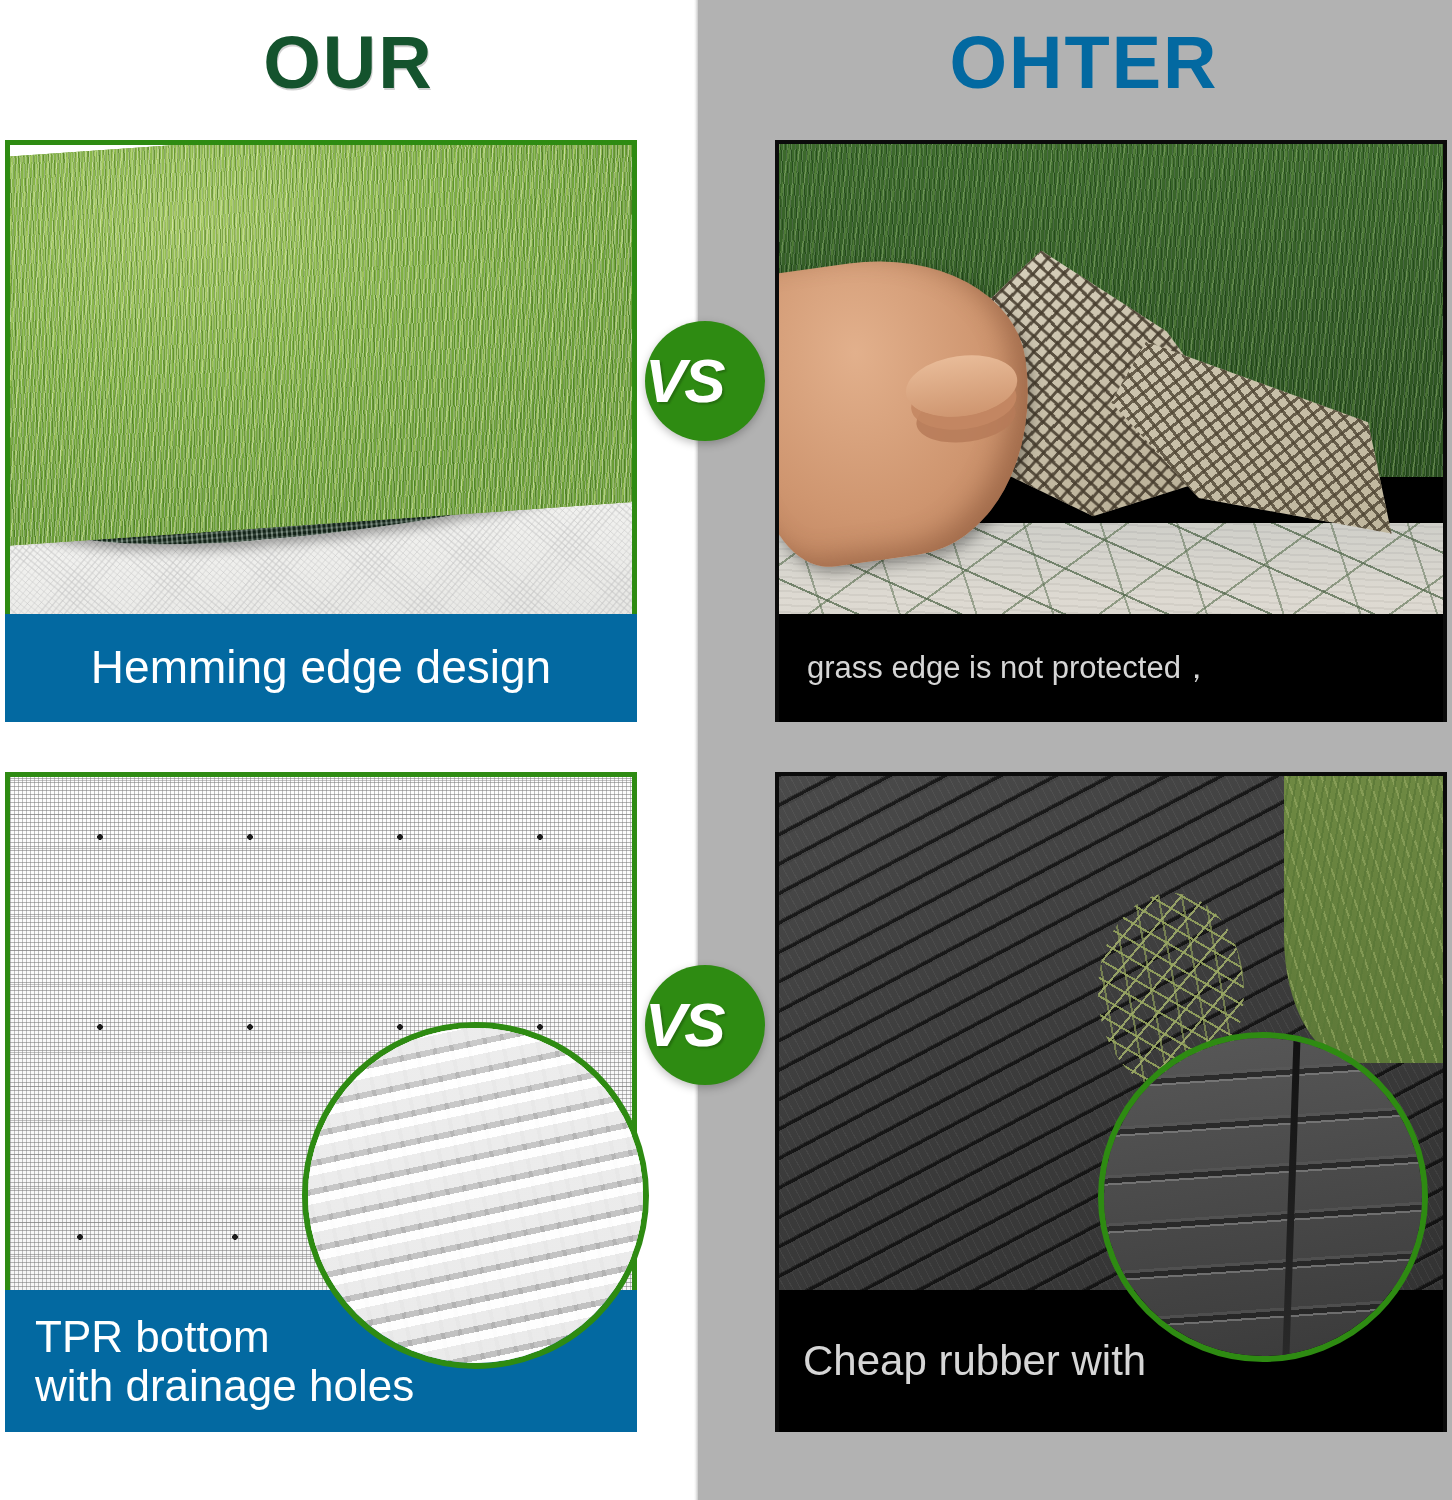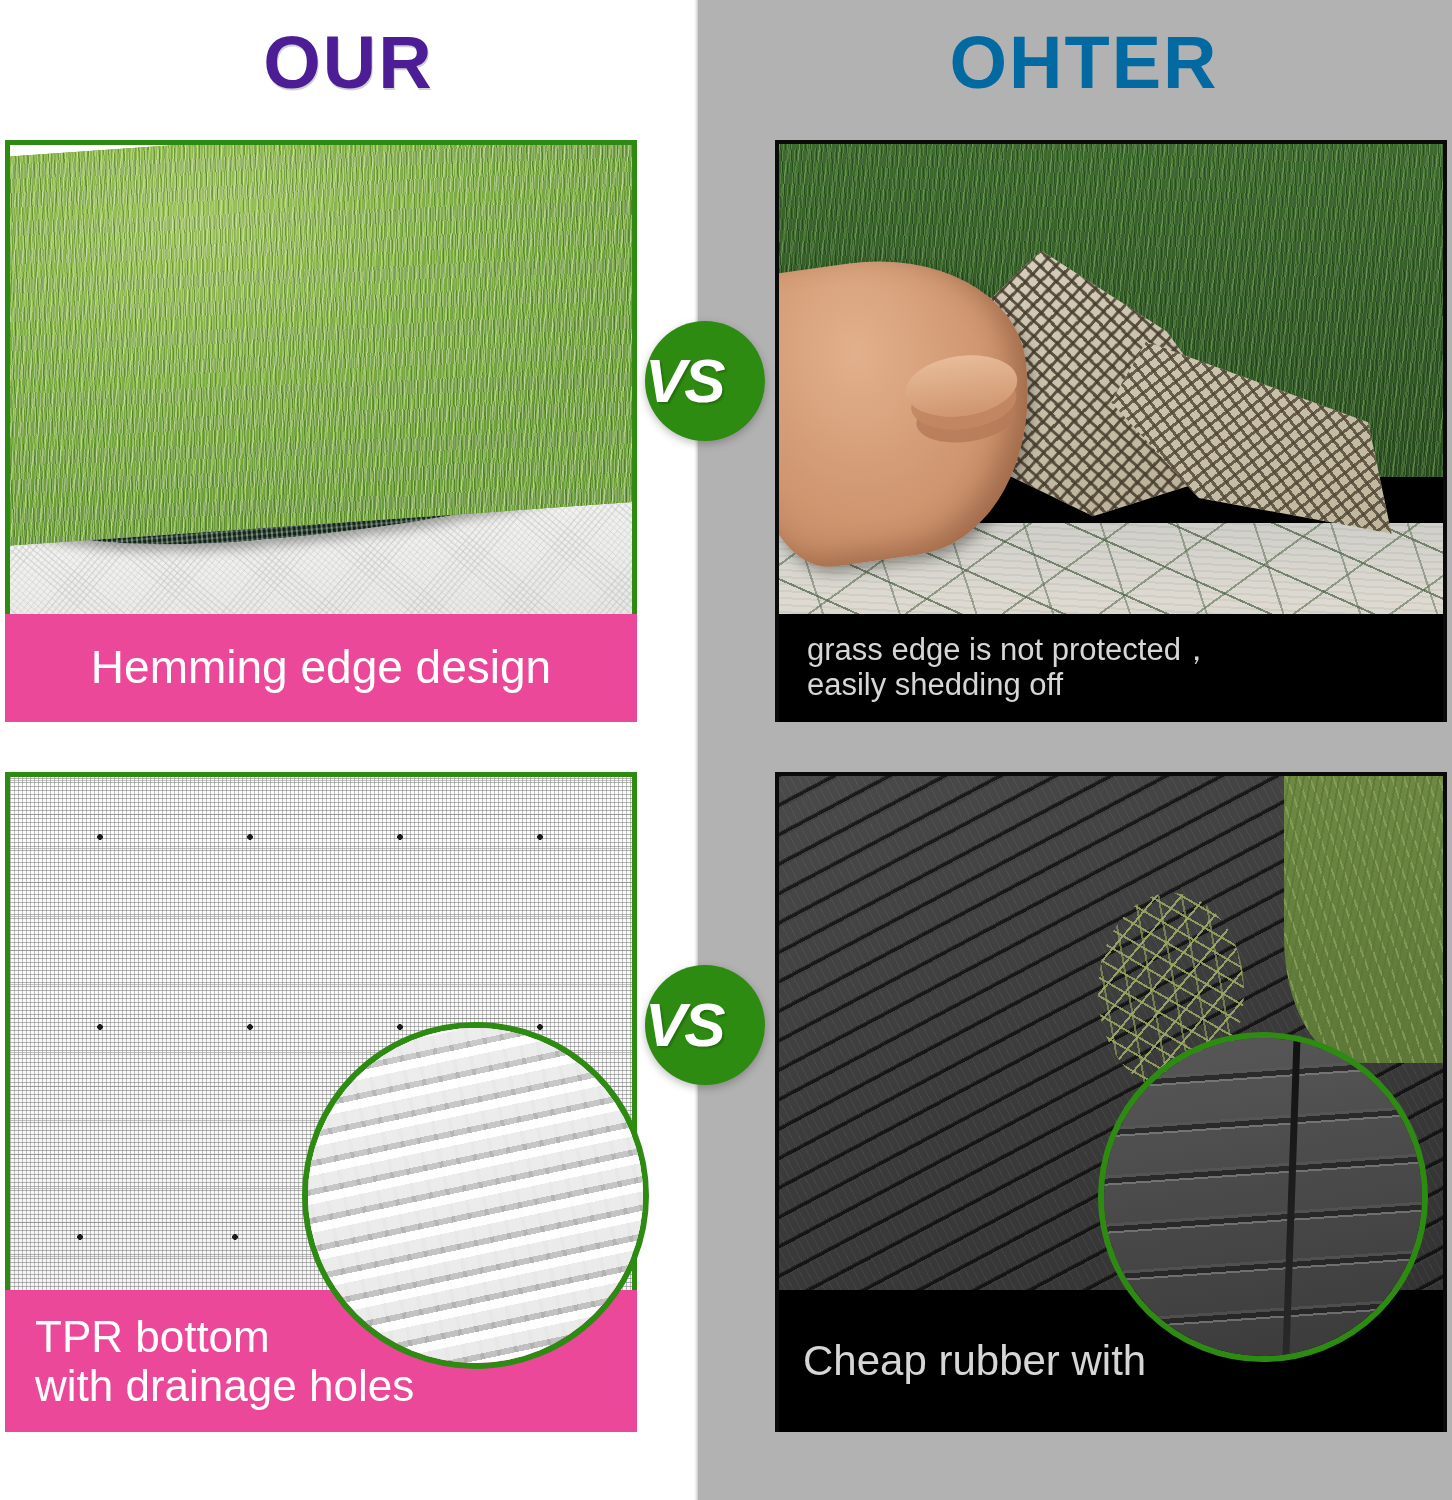--- a/index.html
+++ b/index.html
@@ -12,21 +12,21 @@
   }
   
   .bg-left{position:absolute;left:0;top:0;width:697px;height:1500px;background:#ffffff;}
   .bg-right{position:absolute;left:697px;top:0;width:755px;height:1500px;background:#b2b2b2;}
   .bg-seam{position:absolute;left:694px;top:0;width:4px;height:1500px;
            background:linear-gradient(90deg,#ffffff 0%,#f0f0f0 40%,#c9c9c9 100%);}
 
   
   .hdr{position:absolute;top:26px;font-weight:bold;font-size:74px;letter-spacing:2px;
        line-height:1;white-space:nowrap;}
-  .hdr-our{left:0;width:697px;text-align:center;color:#4c1d95;text-shadow:1px 2px 0 rgba(0,0,0,.18);}
+  .hdr-our{left:0;width:697px;text-align:center;color:#14532d;text-shadow:1px 2px 0 rgba(0,0,0,.18);}
   .hdr-other{left:697px;width:774px;text-align:center;color:#0369a1;}
 
   
   .panel{position:absolute;overflow:hidden;box-sizing:border-box;}
   .panel.left{border:5px solid #2e8b12;background:#fff;}
   .panel.right{border:4px solid #0b0b0b;background:#000;}
 
   #panel-tl{left:5px;  top:140px; width:632px; height:582px;}
   #panel-tr{left:775px;top:140px; width:672px; height:582px;}
   #panel-bl{left:5px;  top:772px; width:632px; height:660px;}
@@ -171,21 +171,21 @@
       repeating-linear-gradient(-4deg, rgba(255,255,255,.18) 0 2px, rgba(0,0,0,.5) 2px 7px, rgba(0,0,0,0) 7px 48px),
       repeating-linear-gradient(-4deg, rgba(90,90,90,.55) 0 10px, rgba(0,0,0,0) 10px 48px),
       linear-gradient(170deg,#585858,#3a3a3a);}
   #inset-br .crack{position:absolute;left:58%;top:-4%;width:7px;height:108%;
     background:linear-gradient(180deg,#111,#2a2a2a);transform:rotate(2deg);}
 
   
   .caption{position:absolute;box-sizing:border-box;display:flex;align-items:center;}
   .caption span{display:block;line-height:1.12;}
 
-  .cap-green{background:#ec4899;color:#ffffff;}
+  .cap-green{background:#0369a1;color:#ffffff;}
   .cap-black{background:#000000;color:#d6d6d6;}
 
   #cap-tl{left:5px;  top:614px;  width:632px; height:108px; justify-content:center;
           font-size:46px;}
   #cap-tr{left:779px;top:614px;  width:664px; height:108px; justify-content:flex-start;
           padding-left:28px; font-size:31px; text-align:left;}
   #cap-bl{left:5px;  top:1290px; width:632px; height:142px; justify-content:flex-start;
           padding-left:30px; font-size:44px;}
   #cap-br{left:779px;top:1290px; width:664px; height:142px; justify-content:flex-start;
           padding-left:24px; font-size:42px;}
@@ -226,21 +226,20 @@
     <div class="tr-grass"></div>
     <div class="tr-floor"></div>
     <div class="tr-mesh"></div>
     <div class="tr-mesh2"></div>
     <div class="tr-hand"></div>
   </div>
 </div>
 <div class="caption cap-black" id="cap-tr">
   <div>
     <span>grass edge is not protected，</span>
-    <span>easily shedding off</span>
   </div>
 </div>
 
 <div class="panel left" id="panel-bl">
   <div class="photo">
     <div class="bl-mesh"></div>
     <div class="bl-holes"></div>
   </div>
 </div>
 <div class="caption cap-green" id="cap-bl">

